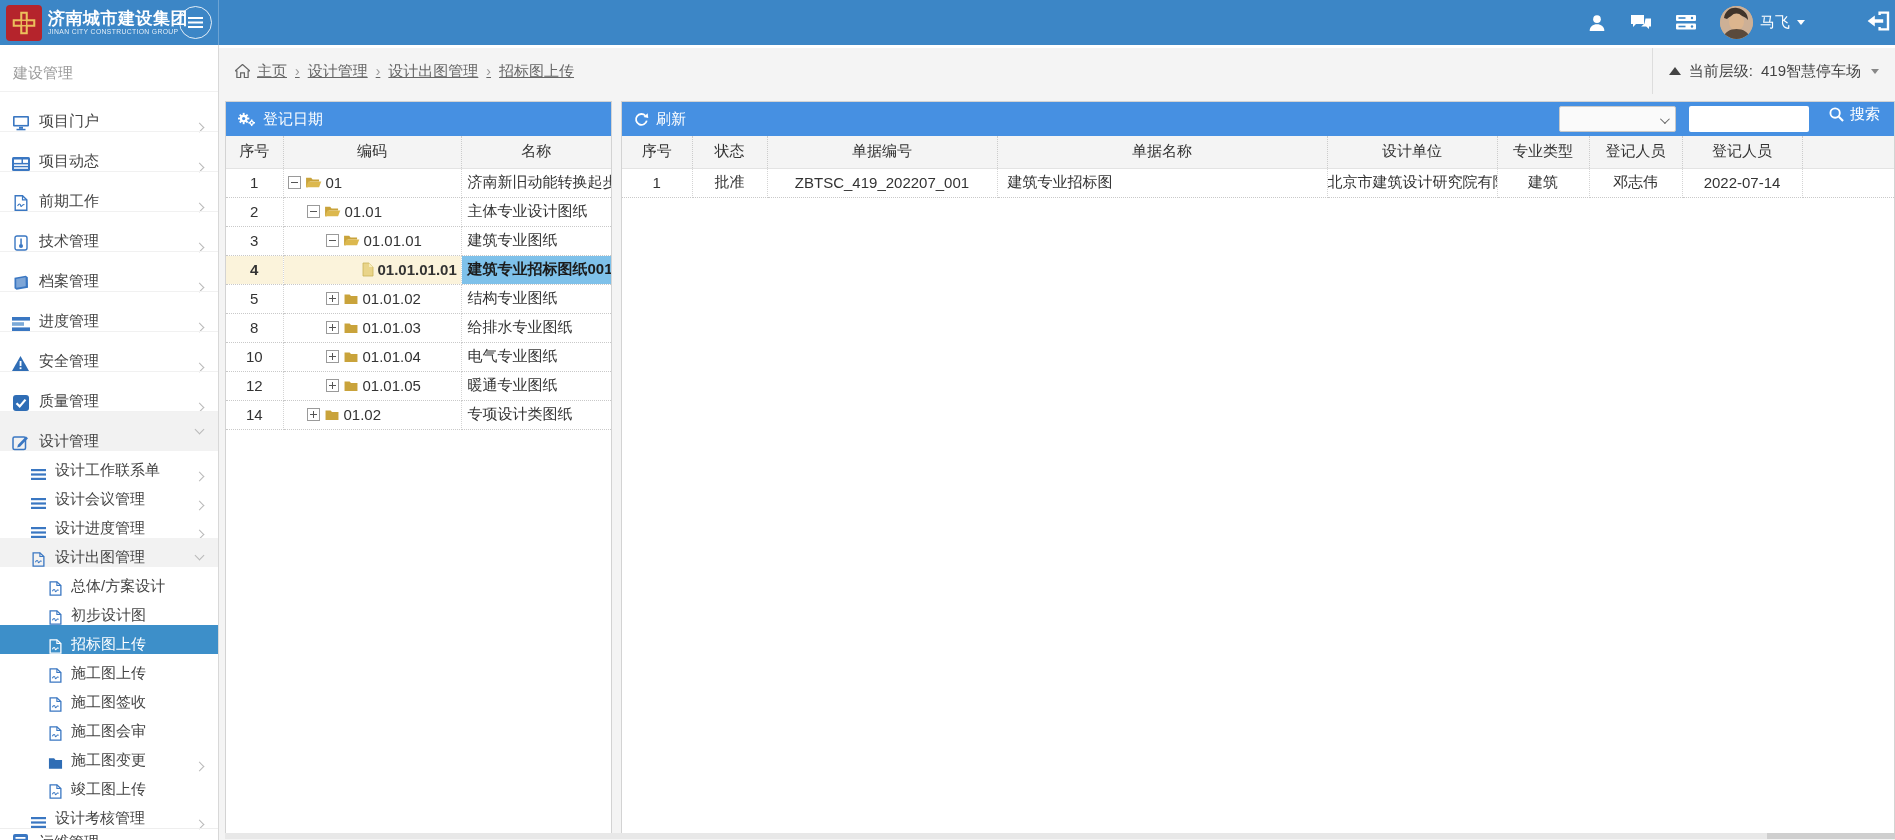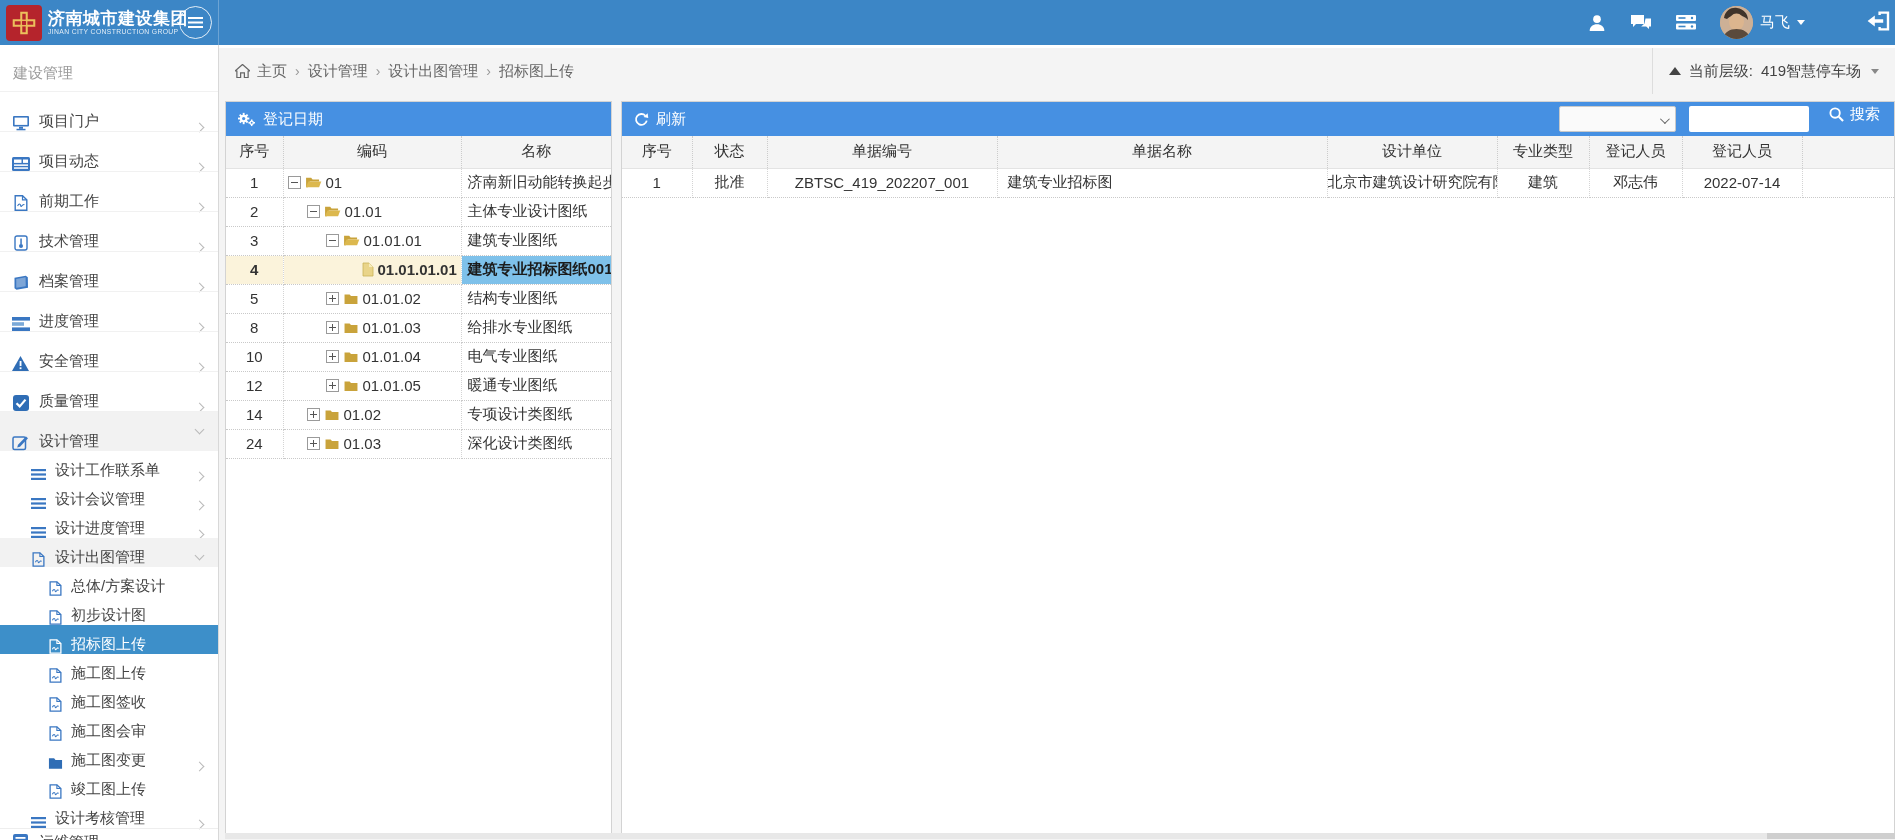--- a/index.html
+++ b/index.html
@@ -26,21 +26,21 @@
   .avatar { width:33px; height:33px; border-radius:50%; overflow:hidden; background:#c6a98c; flex:none; }
   .user-chip { display:flex; align-items:center; gap:7px; cursor:pointer; }
   .user-name { color:#fff; font-size:15px; }
   .caret-down-w { width:0; height:0; border-left:4.5px solid transparent; border-right:4.5px solid transparent;
     border-top:5px solid #fff; }
   .logout-wrap { width:30px; margin-left:36px; flex:none; }
 
   
   .main-col { position:absolute; left:219px; top:48px; width:1676px; height:792px; background:#f4f4f4; }
   .crumb-bar { height:46px; background:#f4f4f4; display:flex; align-items:center; padding:0 0 0 16px; }
-  .crumb-left { display:flex; align-items:center; gap:7px; color:#666; }
+  .crumb-left { display:flex; align-items:center; gap:7px; color:#666;text-decoration:underline; }
   .crumb-sep { color:#999; font-size:14px; padding:0 1px; }
   .crumb-link { color:#666; cursor:pointer; text-decoration:none; }
   .crumb-right { margin-left:auto; height:100%; display:flex; align-items:center; gap:8px;
     border-left:1px solid #ddd; padding:0 16px 0 16px; color:#444; cursor:pointer; }
   .tri-up { width:0; height:0; border-left:6px solid transparent; border-right:6px solid transparent;
     border-bottom:8px solid #444; }
   .caret-down-g { width:0; height:0; border-left:4.5px solid transparent; border-right:4.5px solid transparent;
     border-top:5px solid #888; margin-left:2px; }
 
   
@@ -607,33 +607,20 @@
             <td>
                 <div class="treecell" style="padding-left:23px">
               <span class="exp plus"></span>
               <svg width="16" height="12" viewBox="0 0 16 13">
                     <path d="M1 1.5h5.5L8 3.2h7V12H1z" fill="#c9a33b"></path>
                   </svg>
               <span class="code-txt">01.02</span>
                 </div>
               </td>
             <td class="name-cell">专项设计类图纸</td>
-          </tr>
-          <tr>
-            <td>24</td>
-            <td>
-                <div class="treecell" style="padding-left:23px">
-              <span class="exp plus"></span>
-              <svg width="16" height="12" viewBox="0 0 16 13">
-                    <path d="M1 1.5h5.5L8 3.2h7V12H1z" fill="#c9a33b"></path>
-                  </svg>
-              <span class="code-txt">01.03</span>
-                </div>
-              </td>
-            <td class="name-cell">深化设计类图纸</td>
           </tr>
         </tbody>
       </table>
     </section>
 
     <section class="panel panel-right">
       <div class="panel-head">
         <button class="ph-btn">
           <svg width="15" height="15" viewBox="0 0 16 16">
             <path d="M13.6 9.2A5.8 5.8 0 1 1 12.2 4" fill="none" stroke="#fff" stroke-width="1.9"></path>

